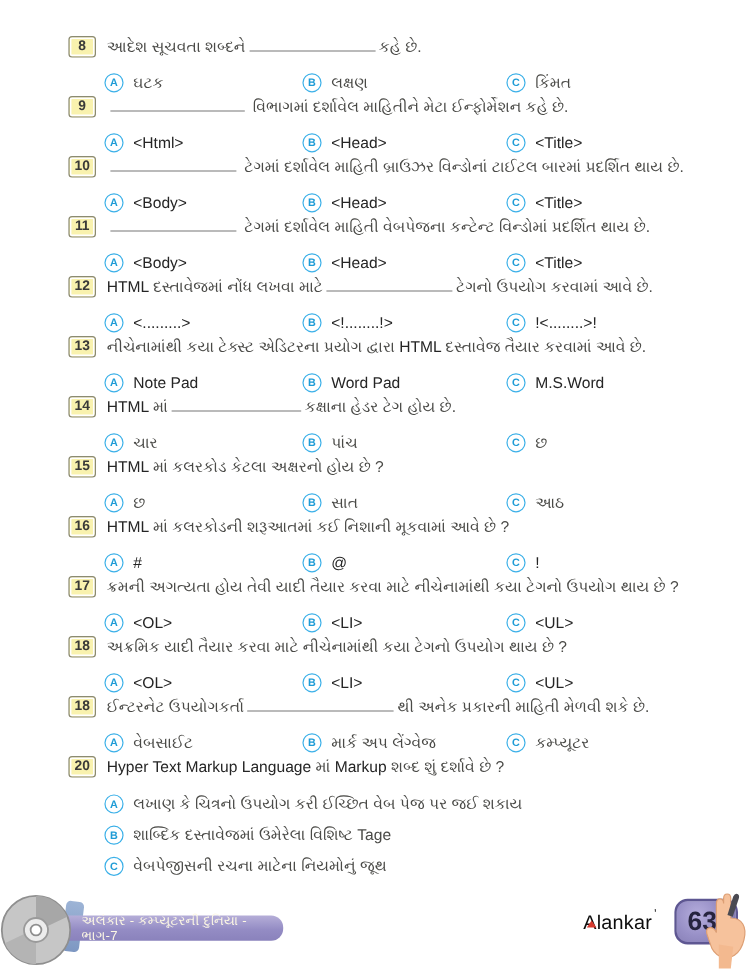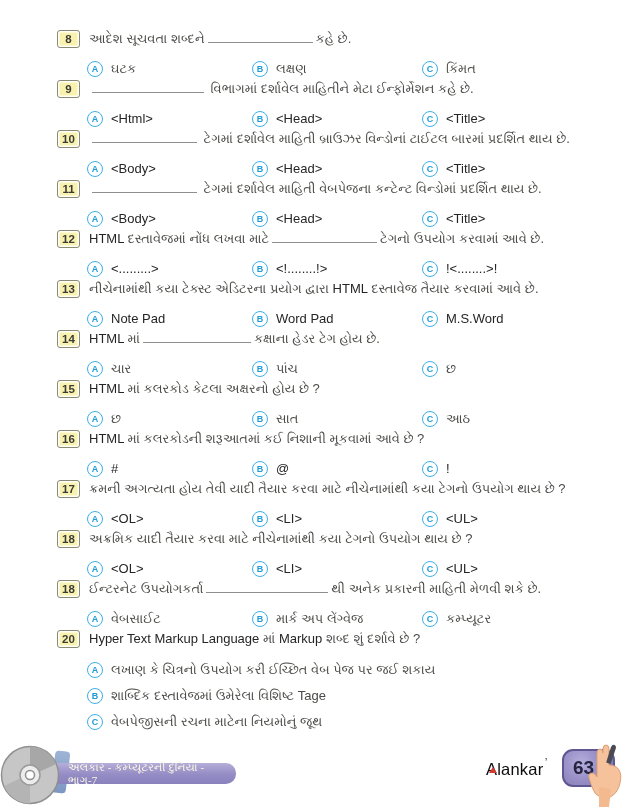--- a/index.html
+++ b/index.html
@@ -43,35 +43,35 @@
   
   .footer { position:absolute; left:0; top:742px; width:629px; height:67px; }
   .blue-tag { position:absolute; left:53px; top:9px; width:15px; height:42px;
     background:linear-gradient(180deg,#9db4d6,#7d97c2); border-radius:4px; transform:rotate(7deg); z-index:1; }
   .banner {
     position:absolute; left:38px; top:21px; width:198px; height:21px; z-index:1;
     background:linear-gradient(180deg,#b5aed8 0%,#948cc4 55%,#8a82bc 100%);
     border-radius:4px 10px 10px 4px;
     display:flex; align-items:center; justify-content:center;
     box-sizing:border-box; padding-left:30px;
-    color:#fdf8e4; font-size:11px; letter-spacing:0.2px;font-family:Liberation Serif, serif;
+    color:#fdf8e4; font-size:11px; letter-spacing:0.2px;
   }
   .cd { position:absolute; left:0px; top:3px; z-index:2; }
 
   .logo { position:absolute; left:486px; top:18px; font-size:16.5px; font-weight:normal; color:#0c0c0c; letter-spacing:0.2px; z-index:1; }
   .logo-accent { position:absolute; left:3px; top:7px; width:0; height:0;
     border-left:4px solid transparent; border-right:4px solid transparent; border-bottom:6px solid #d63a2f; z-index:2; }
   .logo-tick { position:absolute; right:-4px; top:-3px; font-size:10px; color:#0c0c0c; }
 
   .page-btn {
     position:absolute; left:562px; top:7px; width:53px; height:38px; z-index:1;
     background:radial-gradient(circle at 35% 35%, #b6aedd 0%, #978fc6 45%, #7b73a8 100%);
     border:2px solid #5e5792; border-radius:11px;
     display:flex; align-items:center; justify-content:flex-start; padding-left:9px; box-sizing:border-box;
-    font-size:19px; font-weight:bold; color:#26243f;
+    font-size:22px; font-weight:bold; color:#26243f;
   }
   .hand { position:absolute; left:583px; top:-1px; z-index:3; }
 </style>
 </head>
 <body>
 
 <div class="content" id="questions">
     <div class="q">
     <div class="q-line">
       <span class="q-num">8</span>

